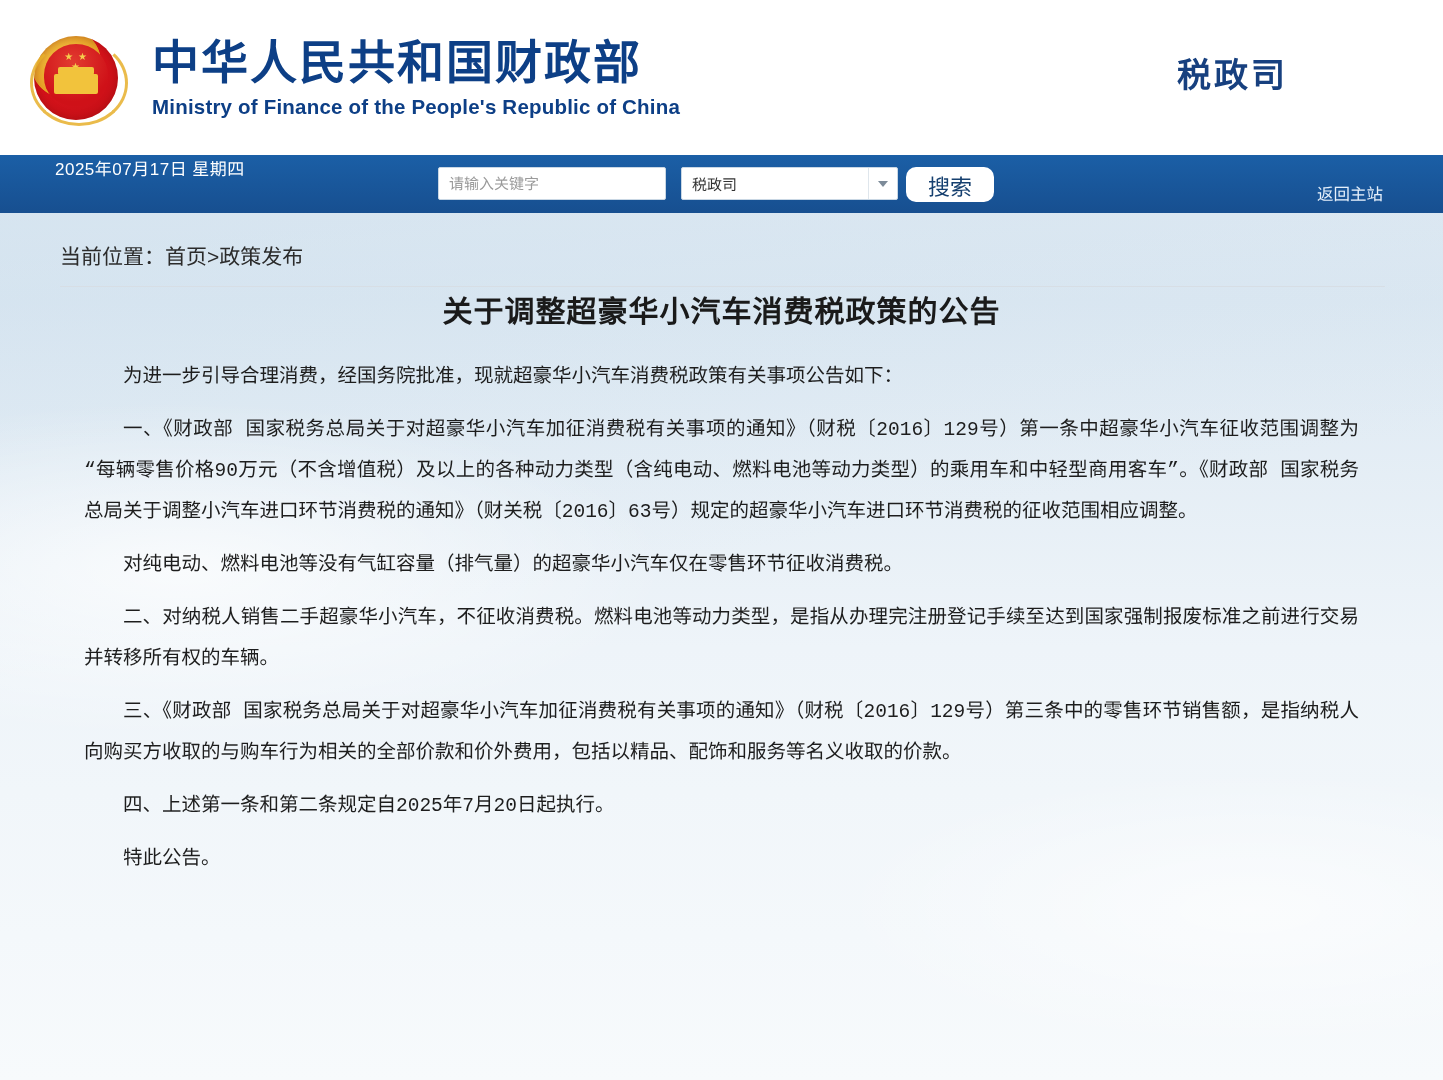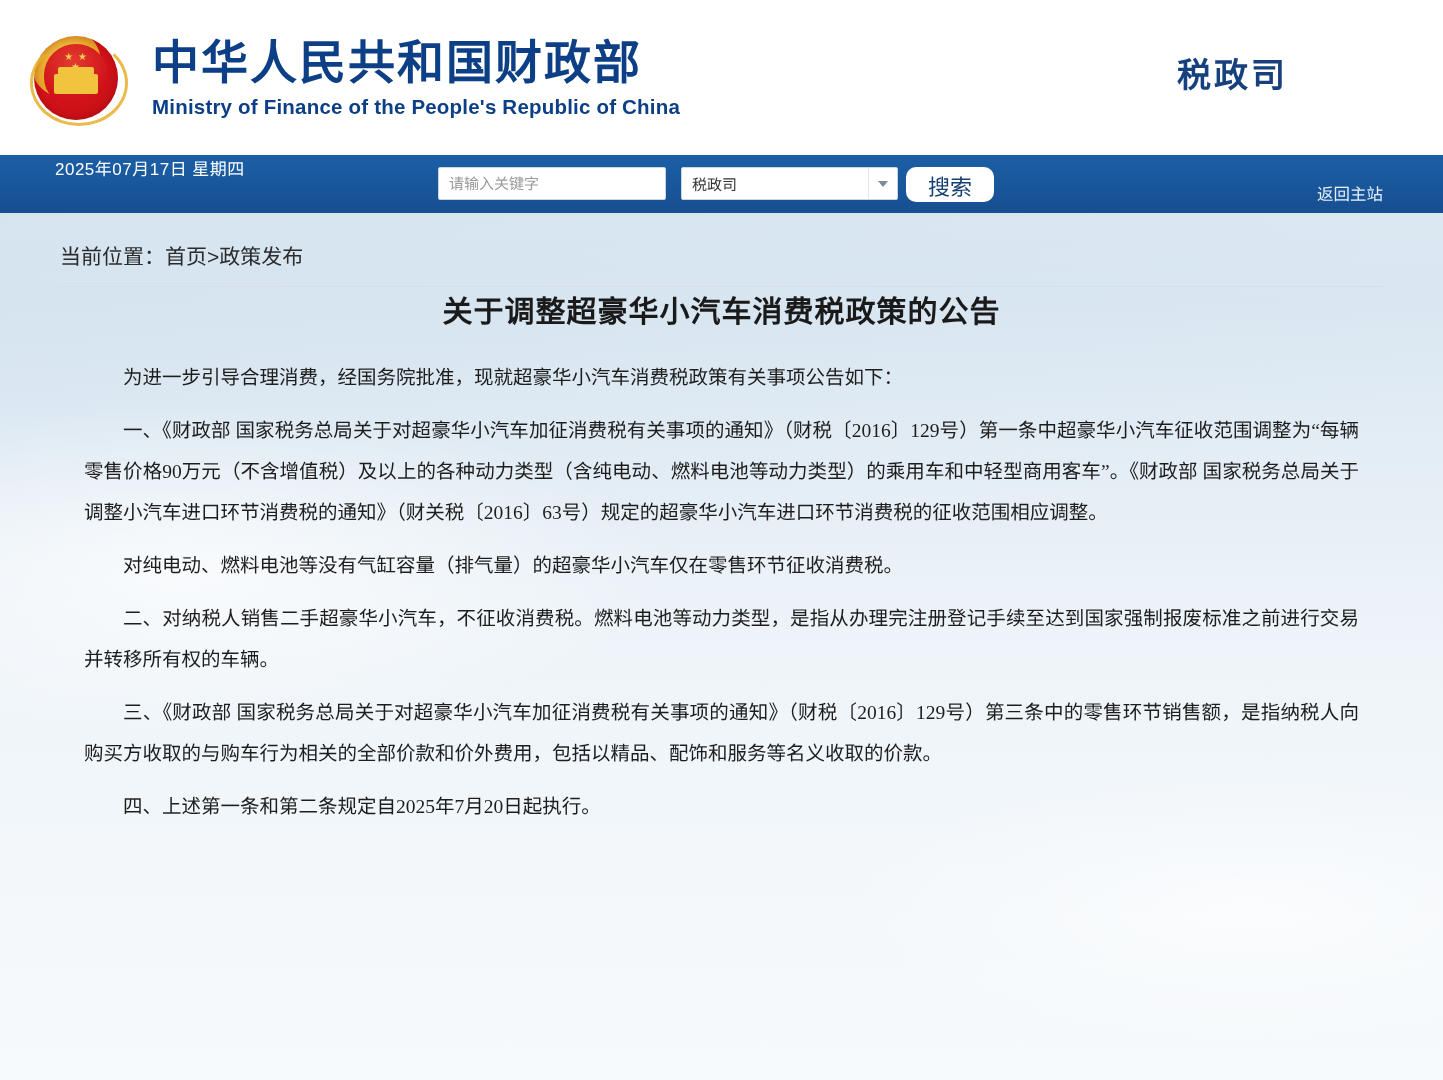--- a/index.html
+++ b/index.html
@@ -258,21 +258,21 @@
     font-family: "DejaVu Serif", "Liberation Serif", serif;
     font-size: 20px;
     font-weight: bold;
     color: #1a1a1a;
     letter-spacing: 0.5px;
   }
   .doc-body {
     margin-top: 26px;
   }
   .para {
-    font-family: Liberation Serif, serif;
+    font-family: Liberation Mono, monospace;
     font-size: 19.5px;
     line-height: 41px;
     color: #1d1d1d;
     text-align: justify;
     text-indent: 2em;
     margin: 0 0 12px 0;
   }
 </style>
 </head>
 <body>
@@ -321,17 +321,18 @@
     <div class="doc">
       <div class="doc-title">关于调整超豪华小汽车消费税政策的公告</div>
 
       <div class="doc-body">
         <p class="para">为进一步引导合理消费，经国务院批准，现就超豪华小汽车消费税政策有关事项公告如下：</p>
         <p class="para">一、《财政部 国家税务总局关于对超豪华小汽车加征消费税有关事项的通知》（财税〔2016〕129号）第一条中超豪华小汽车征收范围调整为“每辆零售价格90万元（不含增值税）及以上的各种动力类型（含纯电动、燃料电池等动力类型）的乘用车和中轻型商用客车”。《财政部 国家税务总局关于调整小汽车进口环节消费税的通知》（财关税〔2016〕63号）规定的超豪华小汽车进口环节消费税的征收范围相应调整。</p>
         <p class="para">对纯电动、燃料电池等没有气缸容量（排气量）的超豪华小汽车仅在零售环节征收消费税。</p>
         <p class="para">二、对纳税人销售二手超豪华小汽车，不征收消费税。燃料电池等动力类型，是指从办理完注册登记手续至达到国家强制报废标准之前进行交易并转移所有权的车辆。</p>
         <p class="para">三、《财政部 国家税务总局关于对超豪华小汽车加征消费税有关事项的通知》（财税〔2016〕129号）第三条中的零售环节销售额，是指纳税人向购买方收取的与购车行为相关的全部价款和价外费用，包括以精品、配饰和服务等名义收取的价款。</p>
         <p class="para">四、上述第一条和第二条规定自2025年7月20日起执行。</p>
+        <p class="para">特此公告。</p>
       </div>
     </div>
 
   </div>
 </div>
 
 </body></html>

